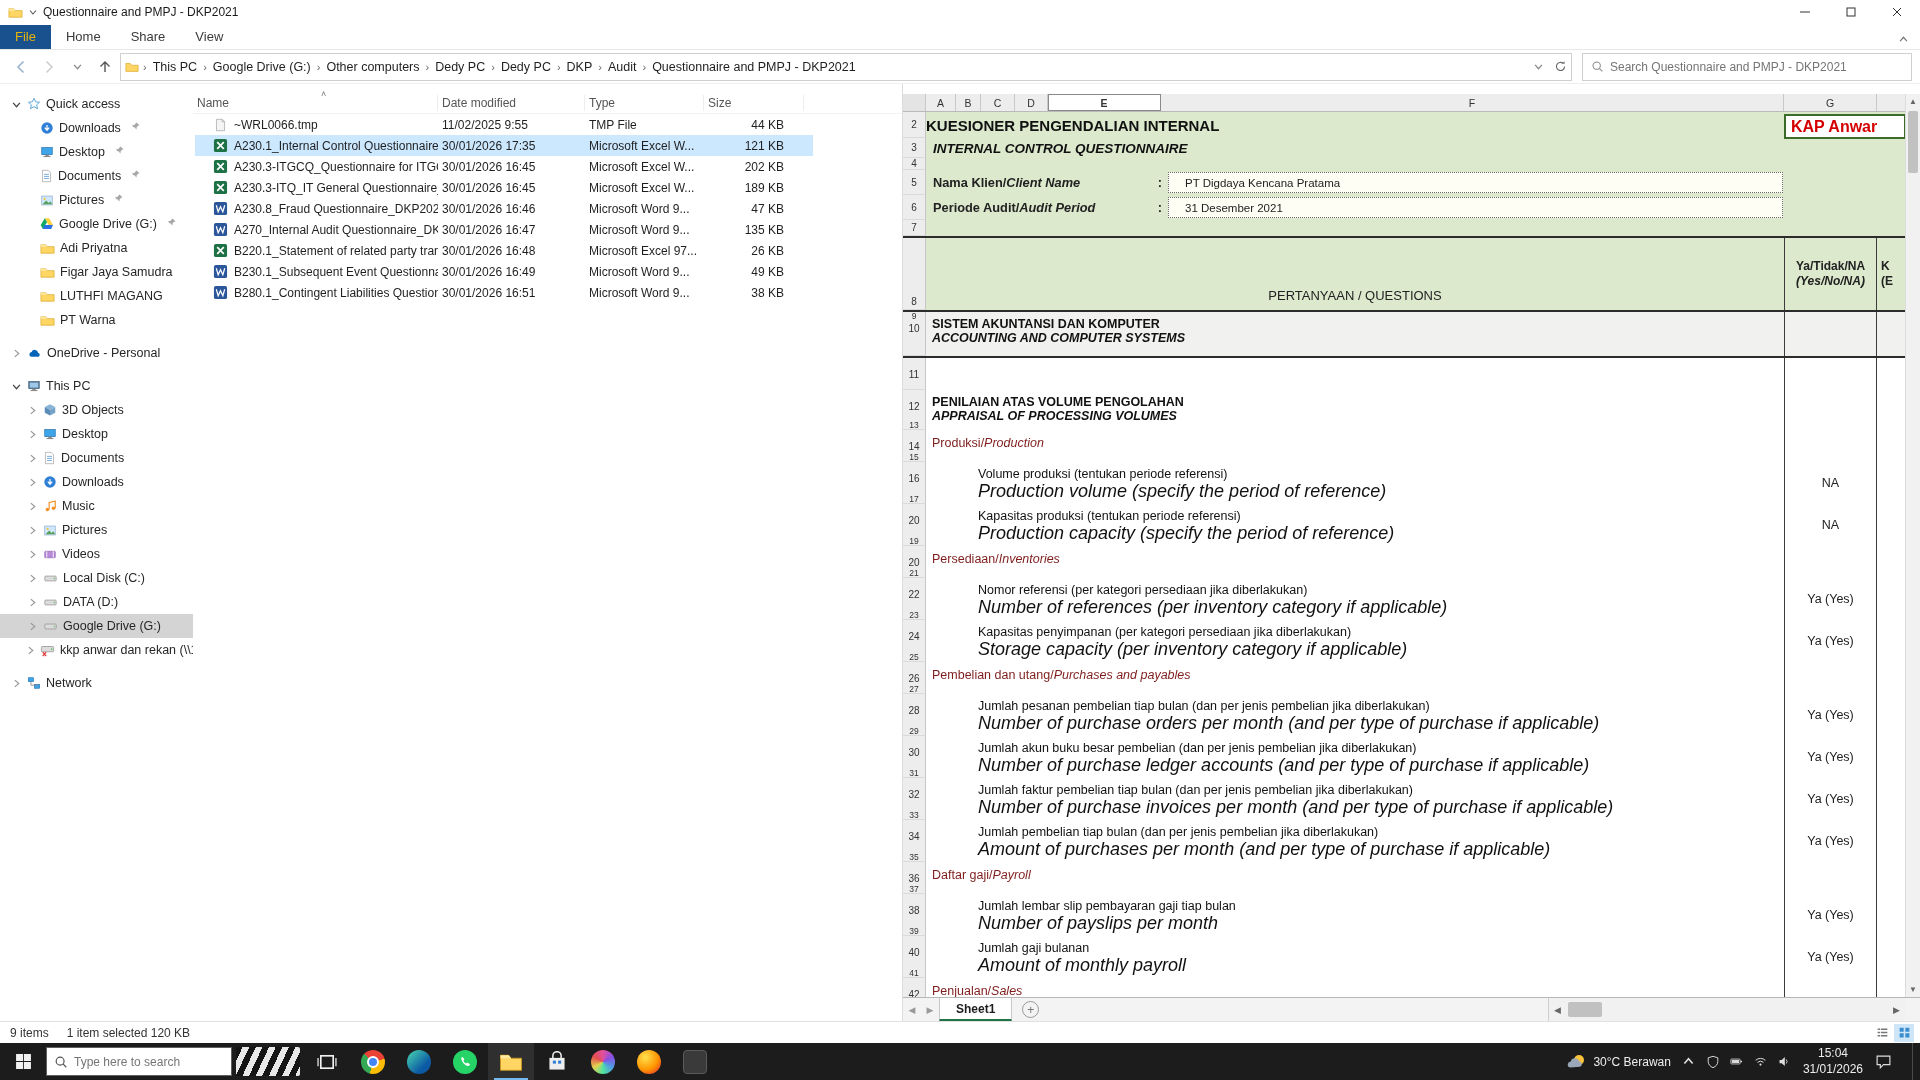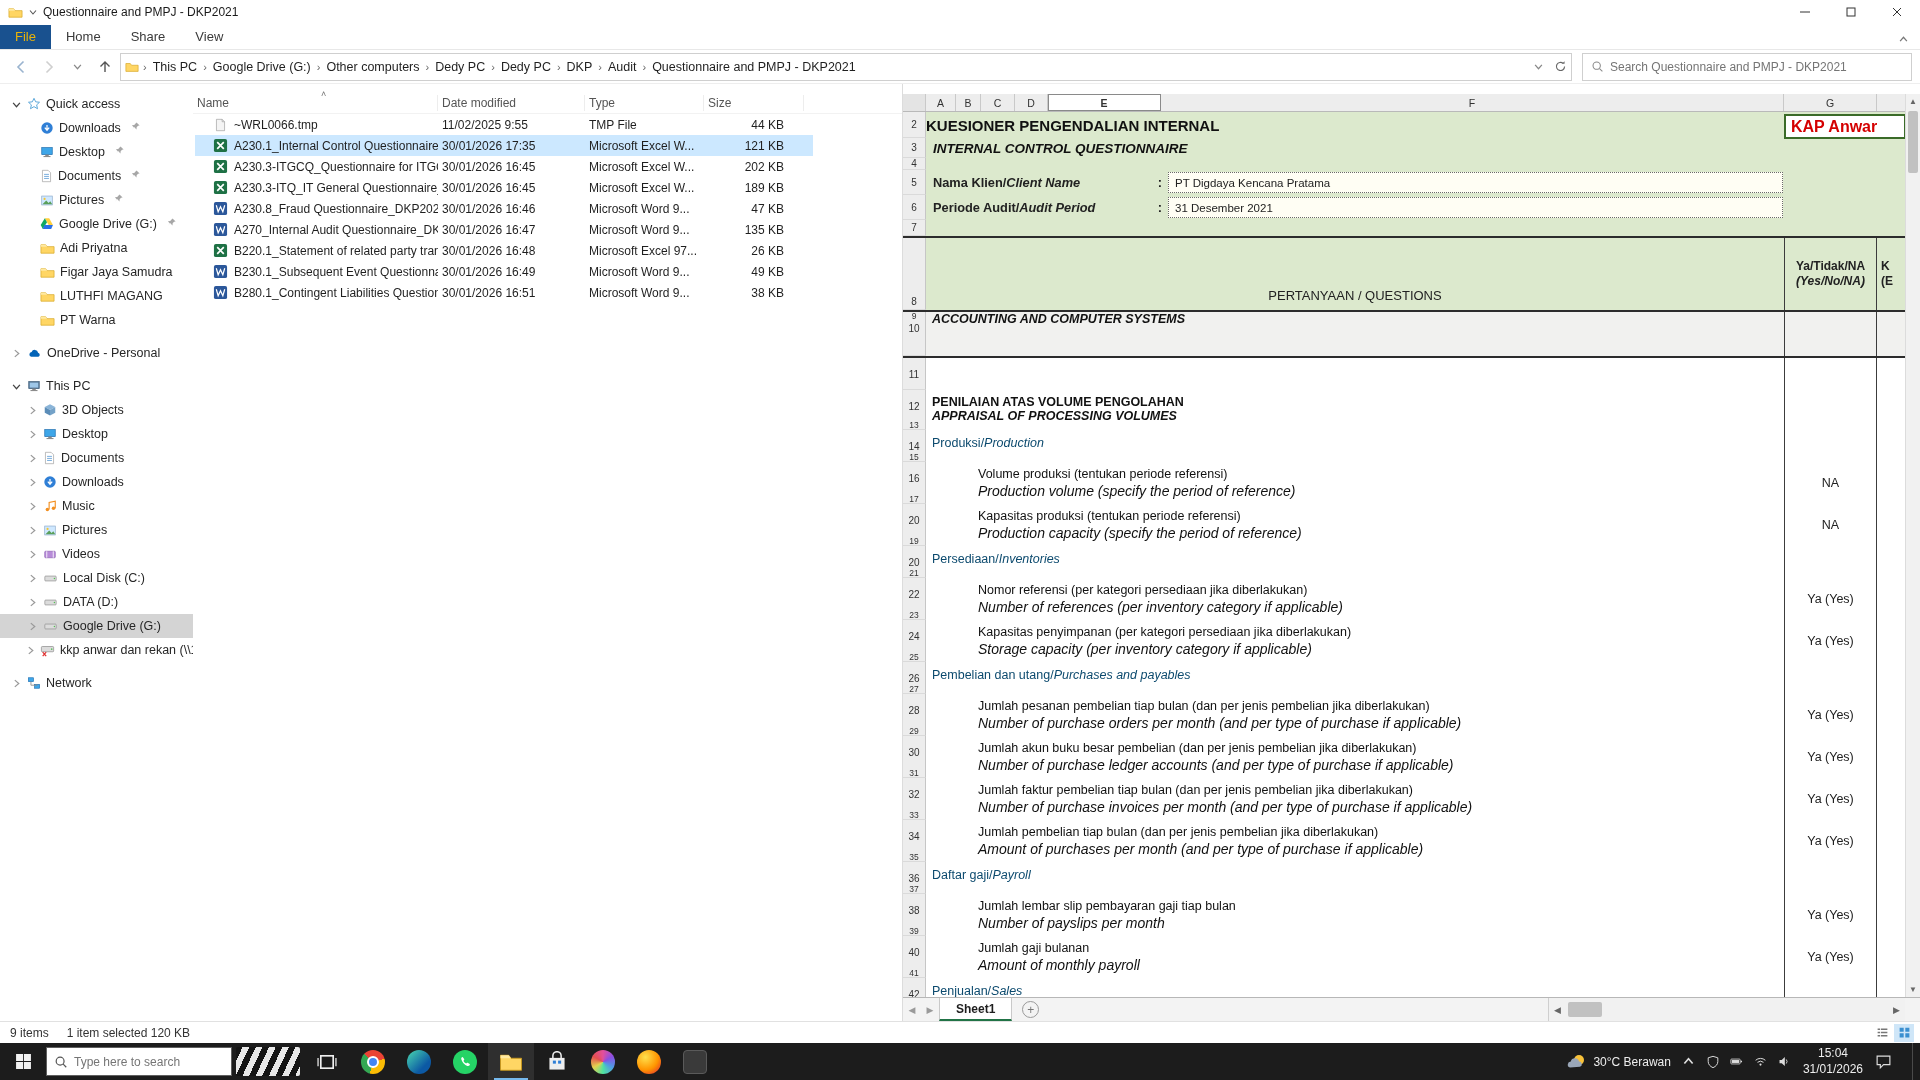--- a/index.html
+++ b/index.html
@@ -68,21 +68,21 @@
   
   #sheet-greenhead{background:#dce9cd;position:relative;flex:0 0 124px}
   .gh-row{display:flex;position:relative}
   .grn{width:23px;background:#ededed;border-right:1px solid #c6c6c6;border-bottom:1px solid #dadada;
     font-size:10px;color:#333;display:flex;align-items:center;justify-content:center}
   .gmain{flex:1;display:flex;align-items:center}
   .t1{font-weight:bold;font-size:15px;color:#111}
   .t2{font-weight:bold;font-style:italic;font-size:13.5px;padding-left:7px;color:#111}
   .lbl-flex{display:flex;justify-content:space-between;width:236px;padding-left:7px;font-size:12.8px;font-weight:bold}
   .vbox{position:absolute;left:265px;top:2px;width:615px;height:21px;border:1px dotted #6a6a6a;background:#fffef4;
-    display:flex;align-items:center;padding-left:6px;font-size:11.5px}
+    display:flex;align-items:center;padding-left:16px;font-size:11.5px}
   .kap-box{position:absolute;left:881px;top:2px;width:122px;height:25px;background:#fff;border:2px solid #3a6b28;
     display:flex;align-items:center;padding-left:5px;overflow:hidden}
   .kap-box span{color:#d40000;font-weight:bold;font-size:16px;white-space:nowrap}
   
   .band{display:flex;position:relative;flex:0 0 auto}
   .rnum{width:23px;background:#ededed;border-right:1px solid #c6c6c6;border-bottom:1px solid #dadada;
     display:flex;flex-direction:column;align-items:center;font-size:10px;color:#333;overflow:hidden}
   .rn-pre{height:9px;font-size:8.5px;line-height:9px}
   .rn-main{margin-top:2px;line-height:12px}
   .rn-post{margin-top:auto;height:8px;font-size:8.5px;line-height:8px;overflow:hidden}
@@ -97,24 +97,24 @@
   .h8ans .it{font-style:italic}
   .h8sliver{font-weight:bold;font-size:12px;line-height:15px;display:flex;flex-direction:column;justify-content:center;padding-left:4px}
   .b-section{flex:0 0 46px;background:#f1f1ef;border-bottom:2px solid #2c2c2c}
   .b-blank{flex:0 0 16px}
   .b-sub{flex:0 0 40px}
   .b-group{flex:0 0 28px}
   .b-q{flex:0 0 42px}
   .b-cut{flex:1 1 auto;min-height:0}
   .l1{font-weight:bold;font-size:12.5px;padding:5px 0 0 6px;color:#111}
   .l2{font-weight:bold;font-style:italic;font-size:12.5px;padding-left:6px;color:#111}
-  .lg{font-size:12.5px;padding:6px 0 0 6px;color:#0c4a6e}
+  .lg{font-size:12.5px;padding:6px 0 0 6px;color:#7f1d1d}
   .qind{padding-left:52px;padding-top:4px}
   .l1q{font-size:12.5px;line-height:17px;color:#111}
-  .l2q{font-size:14px;font-style:italic;line-height:17px;color:#111}
+  .l2q{font-size:18px;font-style:italic;line-height:17px;color:#111}
   
   #sheet-tabbar{flex:0 0 24px;background:#f3f3f3;border-top:1px solid #b7b7b7;display:flex;align-items:stretch;width:100%;position:relative;font-size:12px}
   .tab-nav{width:18px;display:flex;align-items:center;justify-content:center;color:#9a9a9a;font-size:9px}
   .sheet-tab{background:#fff;border-right:1px solid #c9c9c9;border-left:1px solid #c9c9c9;padding:0 16px;display:flex;align-items:center;
     font-weight:bold;color:#1e1e1e;border-bottom:2px solid #217346}
   .newsheet{width:17px;height:17px;border:1px solid #9a9a9a;border-radius:50%;color:#777;display:flex;align-items:center;justify-content:center;
     font-size:12px;align-self:center;margin-left:10px}
   #hscroll{position:absolute;right:15px;top:0;bottom:0;width:357px;display:flex;align-items:stretch;border-left:1px solid #cfcfcf;background:#f1f1f1}
   #hscroll .arr{width:17px;display:flex;align-items:center;justify-content:center;color:#666;font-size:9px}
   #hscroll .track{flex:1;position:relative}
@@ -792,20 +792,21 @@
         </div>
 
         <div id="sheet-bands" style="flex:1;display:flex;flex-direction:column;overflow:hidden;min-height:0">
             <div class="band b-section">
               <div class="rnum">
                 <span class="rn-pre">9</span>
                 <span class="rn-main">10</span>
                 <span class="rn-post"></span>
               </div>
               <div class="bmain">
+                <div class="l1">SISTEM AKUNTANSI DAN KOMPUTER</div>
                 <div class="l2">ACCOUNTING AND COMPUTER SYSTEMS</div>
               </div>
               <div class="bans"></div>
               <div class="bsliver"></div>
             </div>
             <div class="band b-blank">
               <div class="rnum">
                 <span class="rn-pre"></span>
                 <span class="rn-main">11</span>
                 <span class="rn-post"></span>

